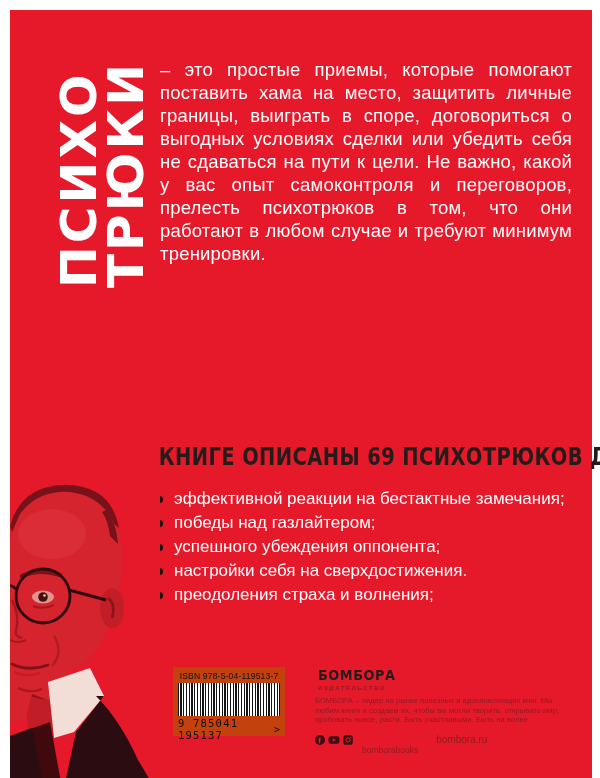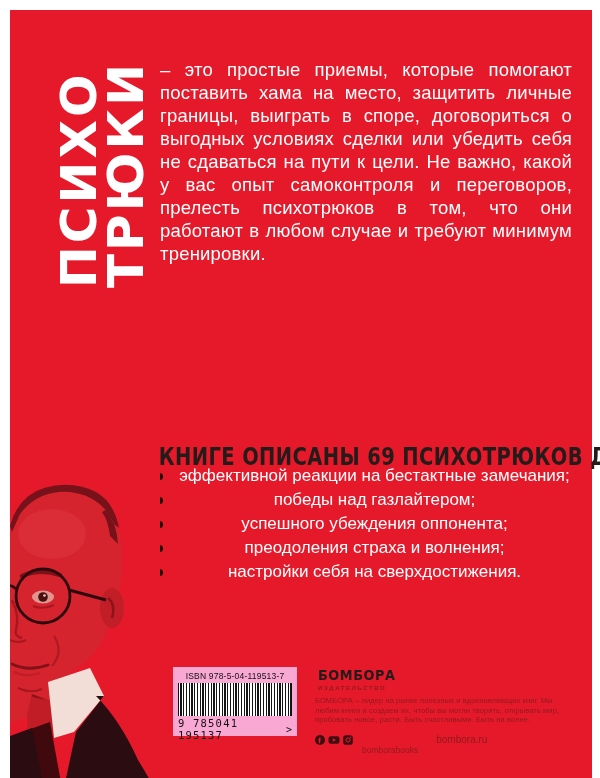--- a/index.html
+++ b/index.html
@@ -33,27 +33,27 @@
     font-family:"DejaVu Sans", sans-serif;
   }
   
   .list-heading-wrap{position:absolute;left:57px;top:432px;white-space:nowrap;}
   .list-heading{
     display:inline-block;transform:scaleX(0.78);transform-origin:0 50%;
     color:#241b1b;font-weight:bold;font-size:25px;letter-spacing:0.5px;
     font-family:"DejaVu Sans", sans-serif;
   }
   
-  .bullets{position:absolute;left:145px;top:454px;width:420px;margin:0;padding:0;list-style:none;text-align:center;}
+  .bullets{position:absolute;left:145px;top:477px;width:420px;margin:0;padding:0;list-style:none;}
   .bullet{position:relative;padding-left:19px;color:#ffffff;font-size:17px;line-height:24px;}
   .dot{position:absolute;left:1px;top:9px;width:7px;height:7px;border-radius:50%;background:#17100f;}
 
   
   .barcode-box{
-    position:absolute;left:163px;top:657px;width:124px;height:69px;background:#f9a8d4;
+    position:absolute;left:163px;top:657px;width:112px;height:69px;background:#c2410c;
     box-sizing:border-box;padding:4px 5px 3px 5px;
   }
   .isbn{color:#111111;font-size:8.5px;text-align:center;letter-spacing:0.2px;white-space:nowrap;}
   .bars{
     height:33px;margin-top:2px;
     background:repeating-linear-gradient(90deg,
       #141414 0 1px,#ffffff 1px 2px,#141414 2px 4px,#ffffff 4px 5px,
       #141414 5px 6px,#ffffff 6px 8px,#141414 8px 9px,#ffffff 9px 11px);
   }
   .digits-row{
@@ -100,22 +100,22 @@
 
 
     <div class="list-heading-wrap">
       <span class="list-heading">В ЭТОЙ КНИГЕ ОПИСАНЫ 69 ПСИХОТРЮКОВ ДЛЯ:</span>
     </div>
 
     <ul class="bullets">
       <li class="bullet"><span class="dot"></span><span>эффективной реакции на бестактные замечания;</span></li>
       <li class="bullet"><span class="dot"></span><span>победы над газлайтером;</span></li>
       <li class="bullet"><span class="dot"></span><span>успешного убеждения оппонента;</span></li>
+      <li class="bullet"><span class="dot"></span><span>настройки себя на сверхдостижения.</span></li>
       <li class="bullet"><span class="dot"></span><span>преодоления страха и волнения;</span></li>
-      <li class="bullet"><span class="dot"></span><span>настройки себя на сверхдостижения.</span></li>
     </ul>
 
     <div class="photo">
       <svg width="150" height="348" viewBox="0 0 150 348" xmlns="http://www.w3.org/2000/svg">
         <rect width="150" height="348" fill="#e6192b"></rect>
 
         <path d="M16 250 L58 238 L62 292 L18 296 Z" fill="#c01d27"></path>
         <path d="M18 250 L58 240 L56 258 Q36 262 20 256 Z" fill="#8e1319"></path>
 
         <path d="M0 282 L0 96 Q6 64 30 54 Q58 44 84 56 Q104 66 110 94 Q115 122 109 152 Q103 184 89 206 Q77 224 62 230 L58 250 Q50 262 38 260 L22 254 L16 278 Z" fill="#d5242e"></path>

